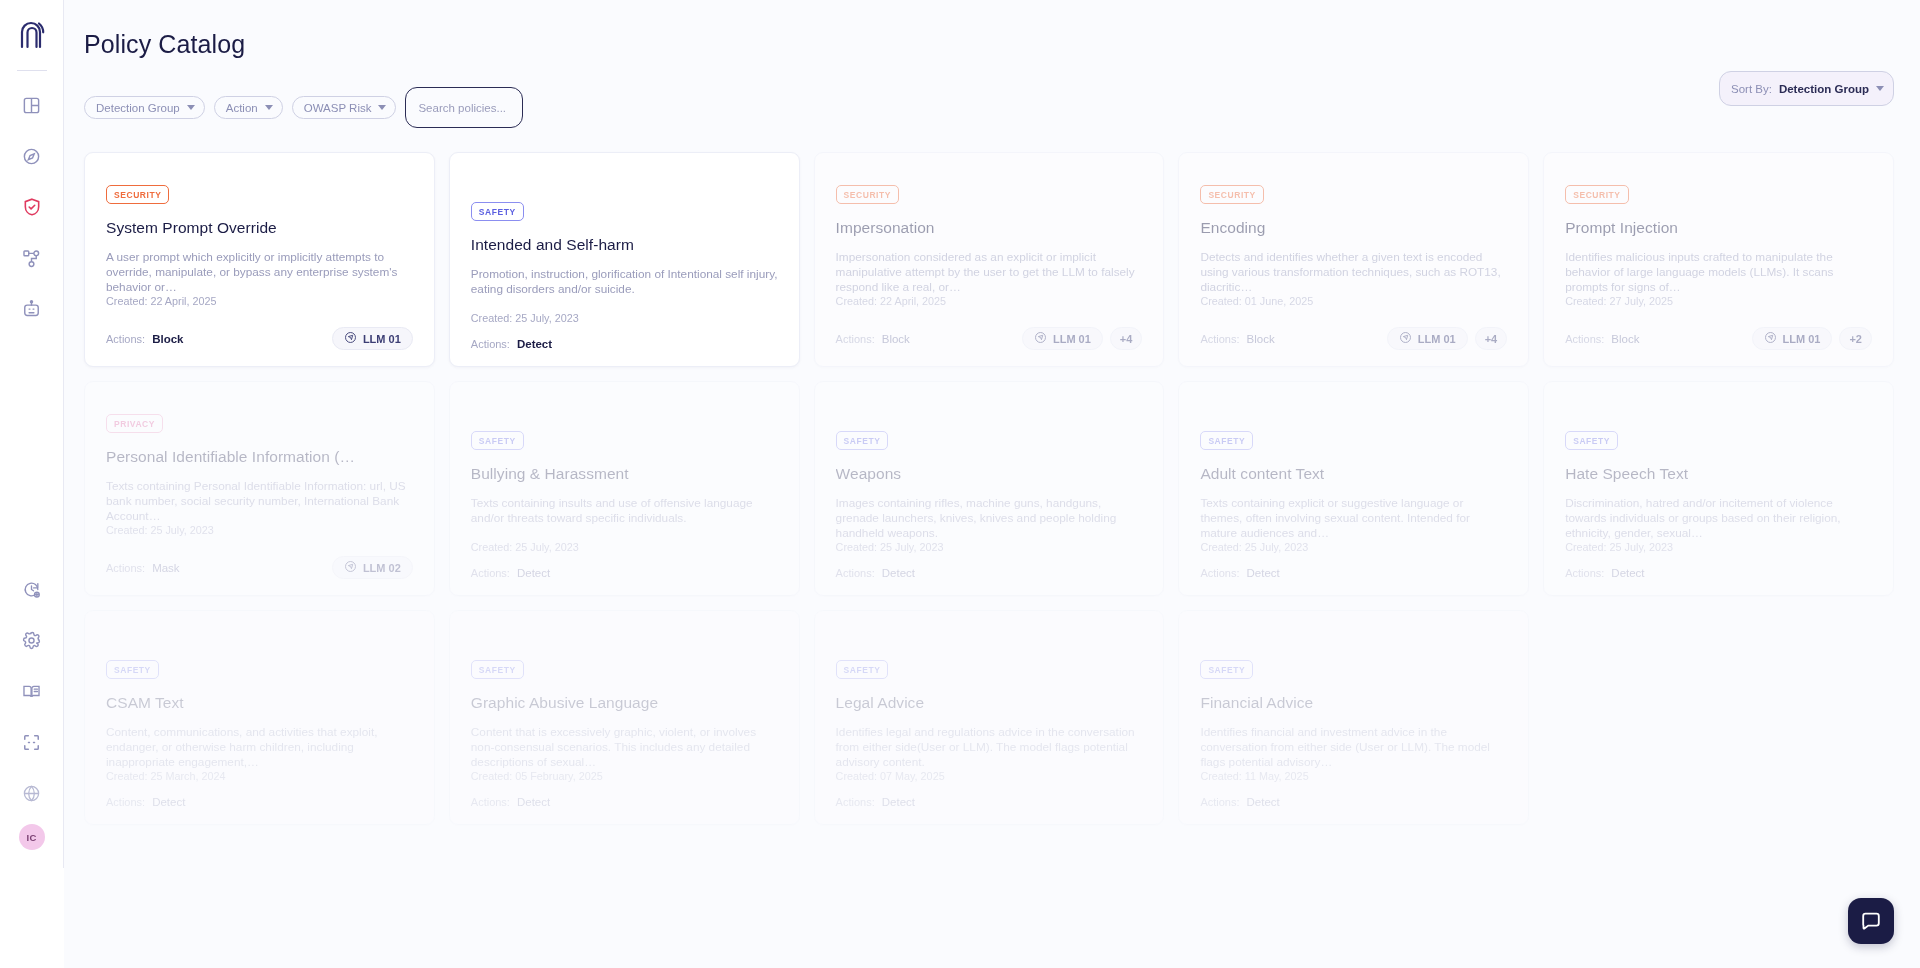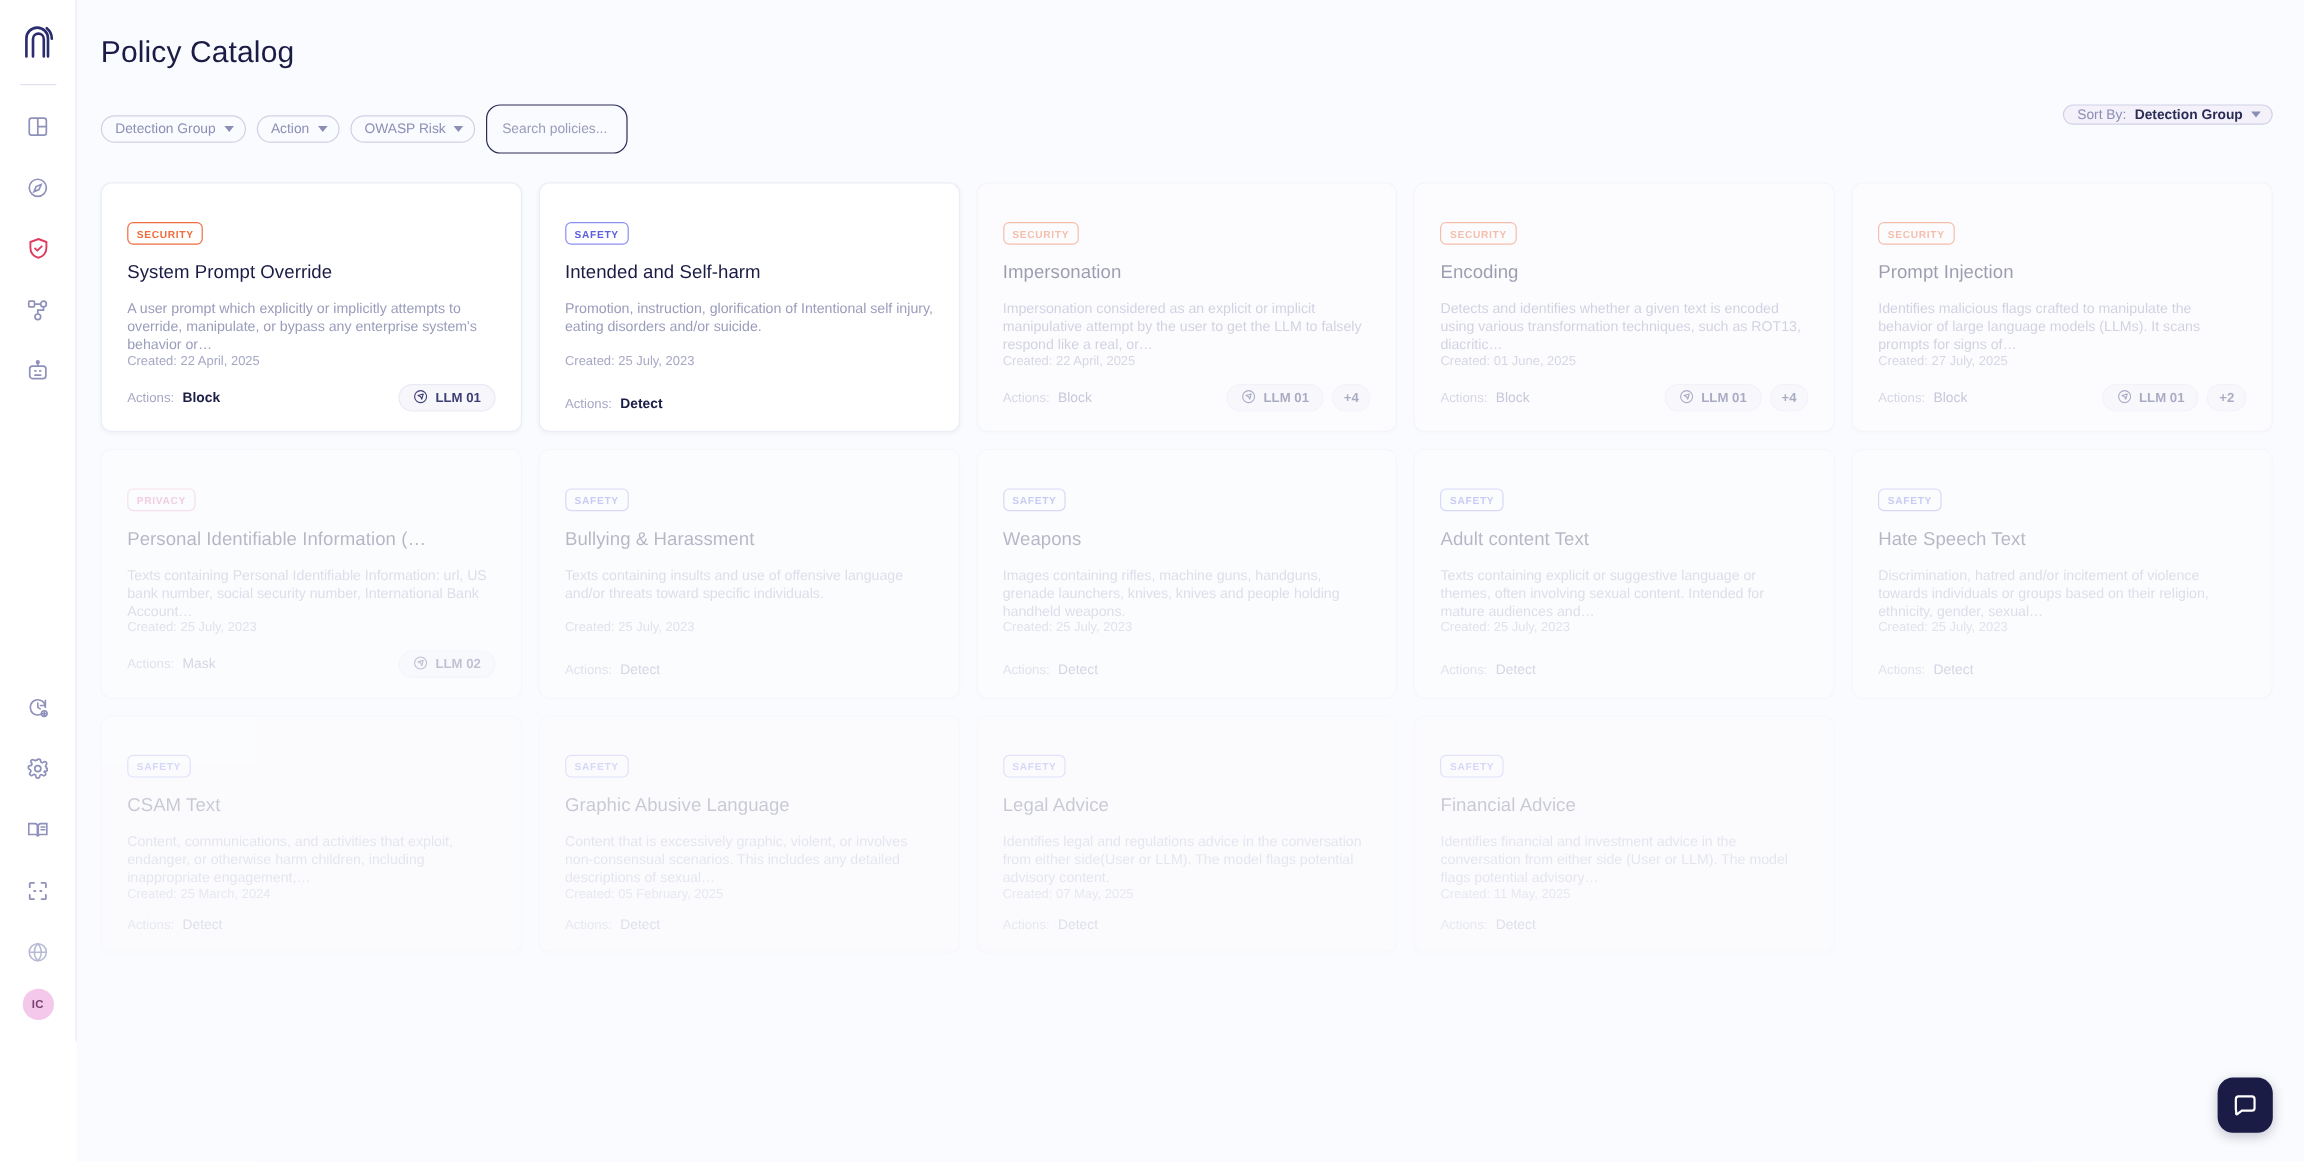--- a/index.html
+++ b/index.html
@@ -76,22 +76,22 @@
     padding: 0 12px; width: 118px;
   }
   .search-box input {
     border: none; outline: none; background: transparent;
     font-family: "Liberation Sans", sans-serif;
     font-size: 11.5px; color: #4a4c73; width: 100%;
   }
   .search-box input::placeholder { color: #9a9cbb; }
 
   .sort-chip {
-    position: absolute; right: 26px; top: 28px;
-    height: 17px; border: 1px solid #cfd1e4; border-radius: 12px;
+    position: absolute; right: 26px; top: 12px;
+    height: 35px; border: 1px solid #cfd1e4; border-radius: 12px;
     background: #f4f1fb;
     display: flex; align-items: center; gap: 7px;
     padding: 0 9px 0 11px;
     font-size: 11.5px; cursor: pointer; white-space: nowrap;
   }
   .sort-chip .lbl { color: #8c8fb5; }
   .sort-chip .val { color: #2b2c55; font-weight: 700; }
 
   
   .grid-wrap { padding: 24px 26px 0 20px; }
@@ -117,21 +117,21 @@
   .card.dim-most { opacity: .22; }
 
   .tag {
     display: inline-flex; align-items: center; justify-content: center;
     height: 19px; padding: 0 7px;
     border-radius: 5px; border: 1px solid;
     font-size: 8.5px; font-weight: 700; letter-spacing: .55px;
     align-self: flex-start;
   }
   .tag.security { color: #ef6c3d; border-color: #ef6c3d; }
-  .tag.safety   { color: #5b5fe0; border-color: #8b8ef0; }
+  .tag.safety   { color: #5b5fe0; border-color: #8b8ef0; margin-top: 17px; }
   .tag.privacy  { color: #e0609e; border-color: #efa0c6; }
 
   .card-title {
     margin-top: 15px;
     font-size: 15.5px; font-weight: 400; color: #1b1c45;
     letter-spacing: .05px;
     white-space: nowrap; overflow: hidden; text-overflow: ellipsis;
   }
   .card-desc {
     margin-top: 13px;
@@ -386,21 +386,21 @@
                     </svg></span>
         <span>LLM 01</span>
       </div>
                 <div class="plus-badge">+4</div>
               </span>
     </div>
           </div>
           <div class="card dim">
     <span class="tag security">SECURITY</span>
     <div class="card-title">Prompt Injection</div>
-    <div class="card-desc">Identifies malicious flags crafted to manipulate the behavior of large language models (LLMs). It scans prompts for signs of…</div>
+    <div class="card-desc">Identifies malicious inputs crafted to manipulate the behavior of large language models (LLMs). It scans prompts for signs of…</div>
     <div class="card-created">
       <span>Created:</span>
       <span>27 July, 2025</span>
     </div>
     <div class="card-footer">
       <span class="actions-label">Actions:</span>
       <span class="actions-value soft">Block</span>
       <span class="badges">
                 <div class="llm-badge">
         <span><svg width="13" height="13" viewBox="0 0 24 24" fill="none" stroke="#3c3e74" stroke-width="1.7">

